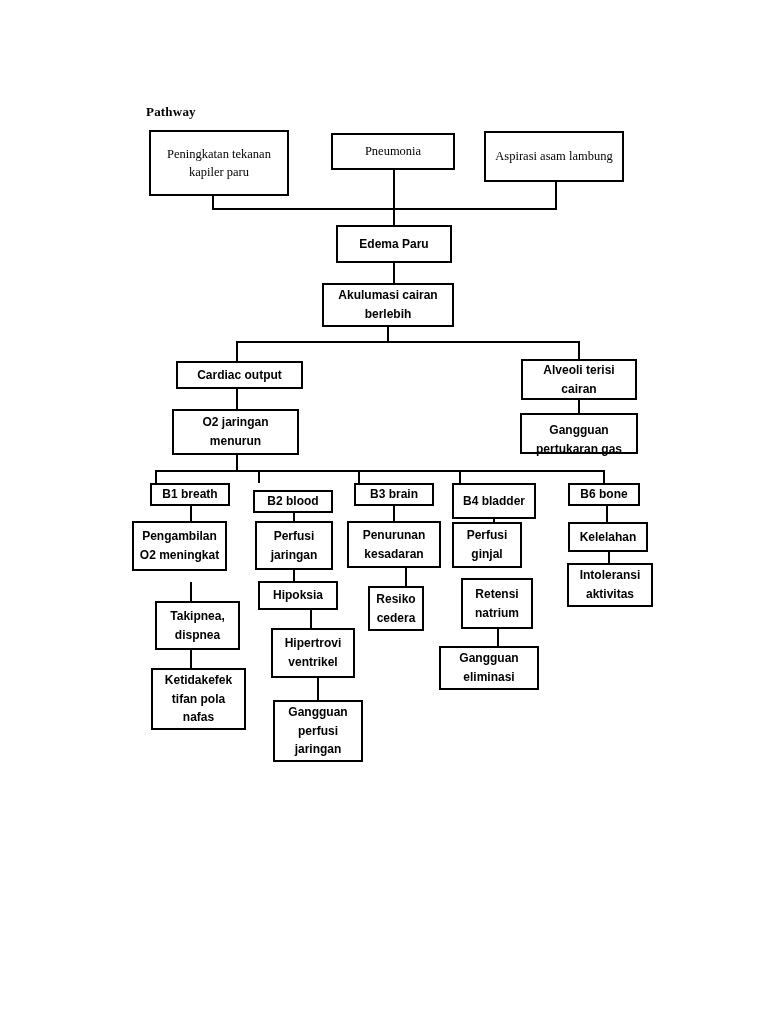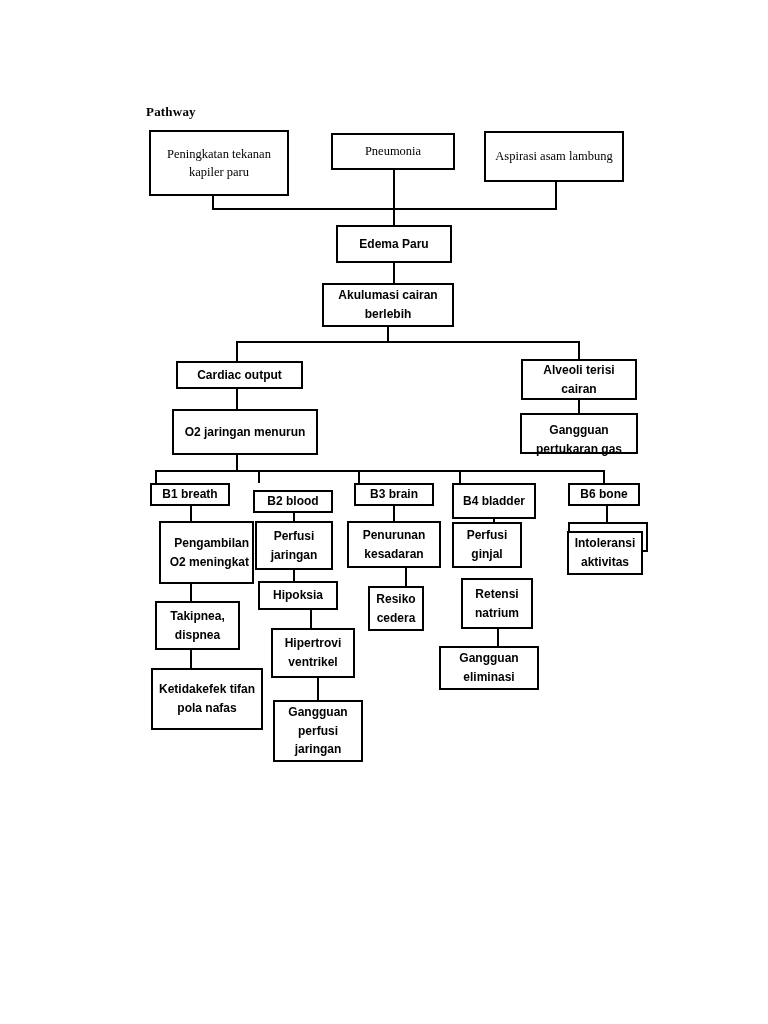--- a/index.html
+++ b/index.html
@@ -145,21 +145,21 @@
   </div>
 
   <div class="node sans" style="left:176px; top:361px; width:127px; height:28px;">
     <span class="label">Cardiac output</span>
   </div>
 
   <div class="node sans" style="left:521px; top:359px; width:116px; height:41px;">
     <span class="label">Alveoli terisi cairan</span>
   </div>
 
-  <div class="node sans" style="left:172px; top:409px; width:146px; height:46px;align-items:center;">
+  <div class="node sans" style="left:172px; top:409px; width:127px; height:46px;align-items:center;">
     <span class="label">O2 jaringan menurun</span>
   </div>
 
   <div class="node sans overflow" style="left:520px; top:413px; width:118px; height:41px;">
     <span class="label">Gangguan pertukaran gas</span>
   </div>
 
   <div class="node sans" style="left:150px; top:483px; width:80px; height:23px;">
     <span class="label">B1 breath</span>
   </div>
@@ -173,21 +173,21 @@
   </div>
 
   <div class="node sans" style="left:452px; top:483px; width:84px; height:36px;">
     <span class="label">B4 bladder</span>
   </div>
 
   <div class="node sans" style="left:568px; top:483px; width:72px; height:23px;">
     <span class="label">B6 bone</span>
   </div>
 
-  <div class="node sans" style="left:159px; top:521px; width:95px; height:63px;text-align:right;">
+  <div class="node sans" style="left:132px; top:521px; width:95px; height:50px;">
     <span class="label">Pengambilan O2 meningkat</span>
   </div>
 
   <div class="node sans" style="left:255px; top:521px; width:78px; height:49px;">
     <span class="label">Perfusi jaringan</span>
   </div>
 
   <div class="node sans" style="left:347px; top:521px; width:94px; height:47px;">
     <span class="label">Penurunan kesadaran</span>
   </div>
@@ -209,25 +209,25 @@
   </div>
 
   <div class="node sans" style="left:368px; top:586px; width:56px; height:45px;">
     <span class="label">Resiko cedera</span>
   </div>
 
   <div class="node sans" style="left:461px; top:578px; width:72px; height:51px;">
     <span class="label">Retensi natrium</span>
   </div>
 
-  <div class="node sans" style="left:567px; top:531px; width:76px; height:44px;">
+  <div class="node sans" style="left:567px; top:563px; width:86px; height:44px;">
     <span class="label">Intoleransi aktivitas</span>
   </div>
 
-  <div class="node sans" style="left:151px; top:668px; width:112px; height:62px;">
+  <div class="node sans" style="left:151px; top:668px; width:95px; height:62px;">
     <span class="label">Ketidakefek tifan pola nafas</span>
   </div>
 
   <div class="node sans" style="left:271px; top:628px; width:84px; height:50px;">
     <span class="label">Hipertrovi ventrikel</span>
   </div>
 
   <div class="node sans" style="left:439px; top:646px; width:100px; height:44px;">
     <span class="label">Gangguan eliminasi</span>
   </div>

